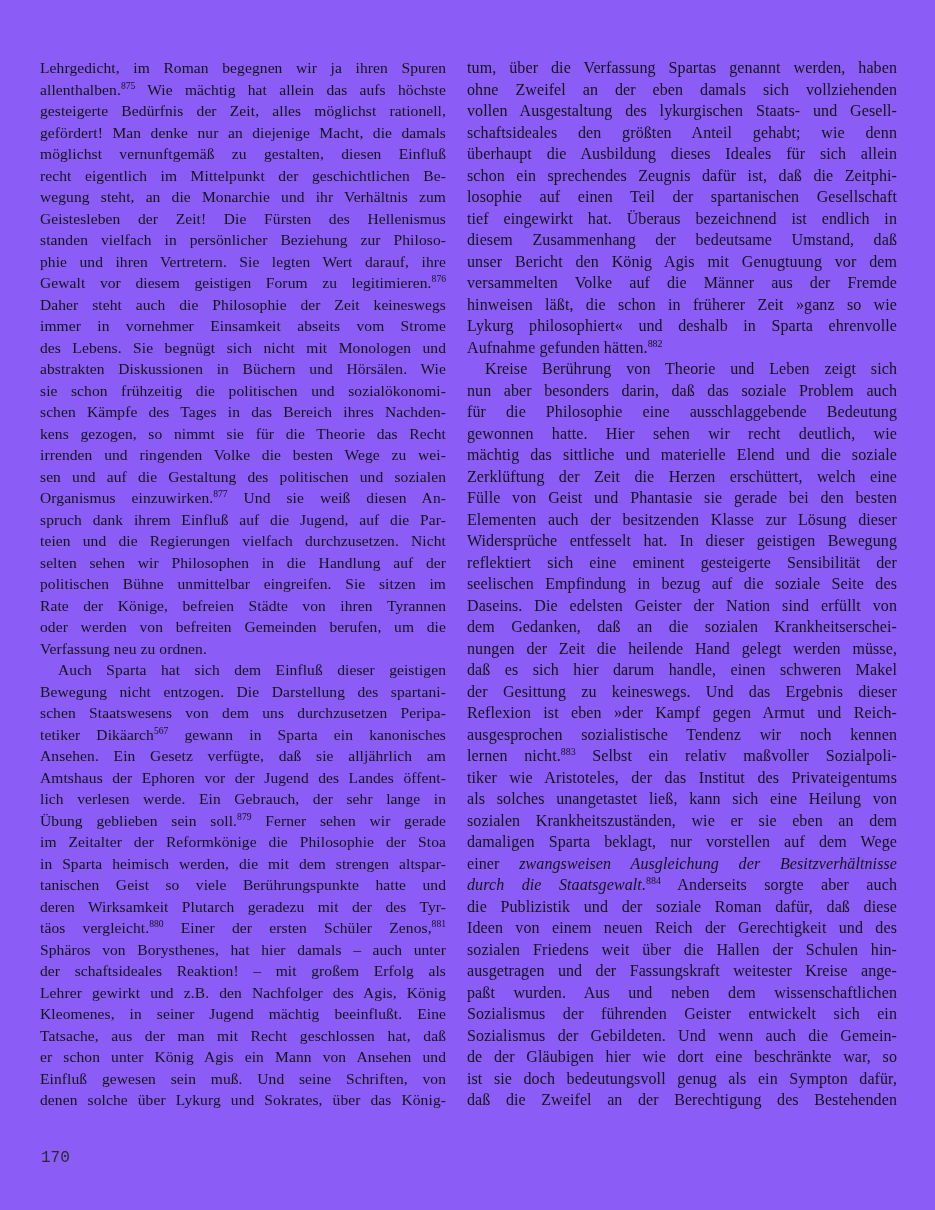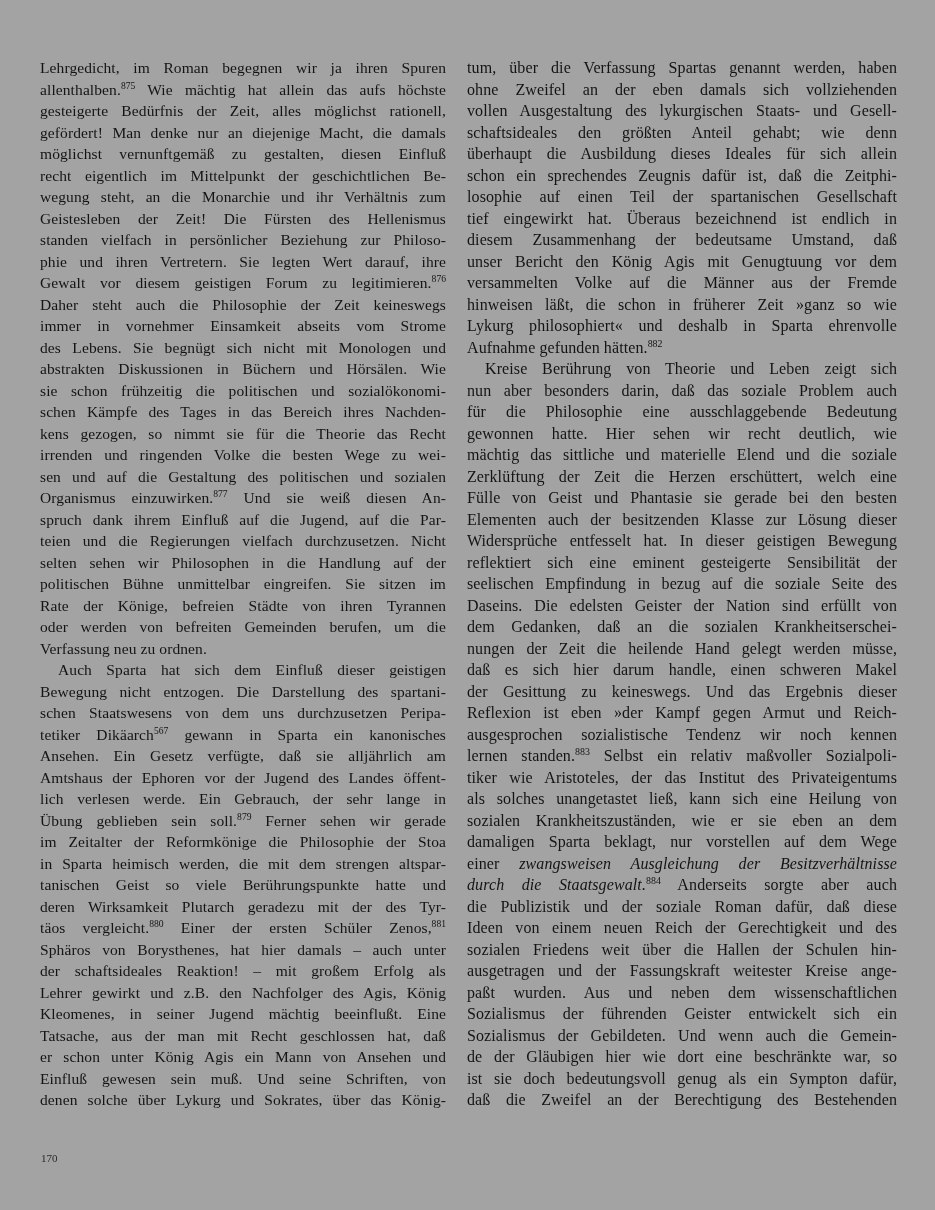--- a/index.html
+++ b/index.html
@@ -4,21 +4,21 @@
 <style>
   html, body {
     margin: 0;
     padding: 0;
     background: #ffffff;
   }
   .page {
     position: relative;
     width: 935px;
     height: 1210px;
-    background: #a3a3a3;
+    background: #8b5cf6;
     font-family: "Liberation Serif", "DejaVu Serif", serif;
     color: #141414;
     overflow: hidden;
   }
   .column {
     position: absolute;
     top: 57px;
   }
   .column-left  { left: 40px;  width: 406px; font-size: 15.5px; }
   .column-right { left: 467px; width: 430px; font-size: 16px;   }
@@ -40,24 +40,24 @@
     font-size: 62%;
     line-height: 0;
     vertical-align: super;
     letter-spacing: 0;
   }
   .line i { font-style: italic; }
   .page-number {
     position: absolute;
     left: 41px;
     top: 1150px;
-    font-size: 11px;
+    font-size: 16px;
     line-height: 16px;
     color: #2a2a2a;
-    font-family: Liberation Serif, serif;
+    font-family: Liberation Mono, monospace;
   }
 </style>
 </head>
 <body>
 
 <div class="page">
   <div class="column column-left">
       <div class="line"><span>Lehrgedicht, im Roman begegnen wir ja ihren Spuren</span></div>
       <div class="line"><span>allenthalben.</span><sup>875</sup><span> Wie mächtig hat allein das aufs höchste</span></div>
       <div class="line"><span>gesteigerte Bedürfnis der Zeit, alles möglichst rationell,</span></div>
@@ -134,21 +134,21 @@
       <div class="line"><span>Widersprüche entfesselt hat. In dieser geistigen Bewegung</span></div>
       <div class="line"><span>reflektiert sich eine eminent gesteigerte Sensibilität der</span></div>
       <div class="line"><span>seelischen Empfindung in bezug auf die soziale Seite des</span></div>
       <div class="line"><span>Daseins. Die edelsten Geister der Nation sind erfüllt von</span></div>
       <div class="line"><span>dem Gedanken, daß an die sozialen Krankheitserschei-</span></div>
       <div class="line"><span>nungen der Zeit die heilende Hand gelegt werden müsse,</span></div>
       <div class="line"><span>daß es sich hier darum handle, einen schweren Makel</span></div>
       <div class="line"><span>der Gesittung zu keineswegs. Und das Ergebnis dieser</span></div>
       <div class="line"><span>Reflexion ist eben »der Kampf gegen Armut und Reich-</span></div>
       <div class="line"><span>ausgesprochen sozialistische Tendenz wir noch kennen</span></div>
-      <div class="line"><span>lernen standen.</span><sup>883</sup><span> Selbst ein relativ maßvoller Sozialpoli-</span></div>
+      <div class="line"><span>lernen nicht.</span><sup>883</sup><span> Selbst ein relativ maßvoller Sozialpoli-</span></div>
       <div class="line"><span>tiker wie Aristoteles, der das Institut des Privateigentums</span></div>
       <div class="line"><span>als solches unangetastet ließ, kann sich eine Heilung von</span></div>
       <div class="line"><span>sozialen Krankheitszuständen, wie er sie eben an dem</span></div>
       <div class="line"><span>damaligen Sparta beklagt, nur vorstellen auf dem Wege</span></div>
       <div class="line"><span>einer </span><i>zwangsweisen Ausgleichung der Besitzverhältnisse</i></div>
       <div class="line"><i>durch die Staatsgewalt.</i><sup>884</sup><span> Anderseits sorgte aber auch</span></div>
       <div class="line"><span>die Publizistik und der soziale Roman dafür, daß diese</span></div>
       <div class="line"><span>Ideen von einem neuen Reich der Gerechtigkeit und des</span></div>
       <div class="line"><span>sozialen Friedens weit über die Hallen der Schulen hin-</span></div>
       <div class="line"><span>ausgetragen und der Fassungskraft weitester Kreise ange-</span></div>

